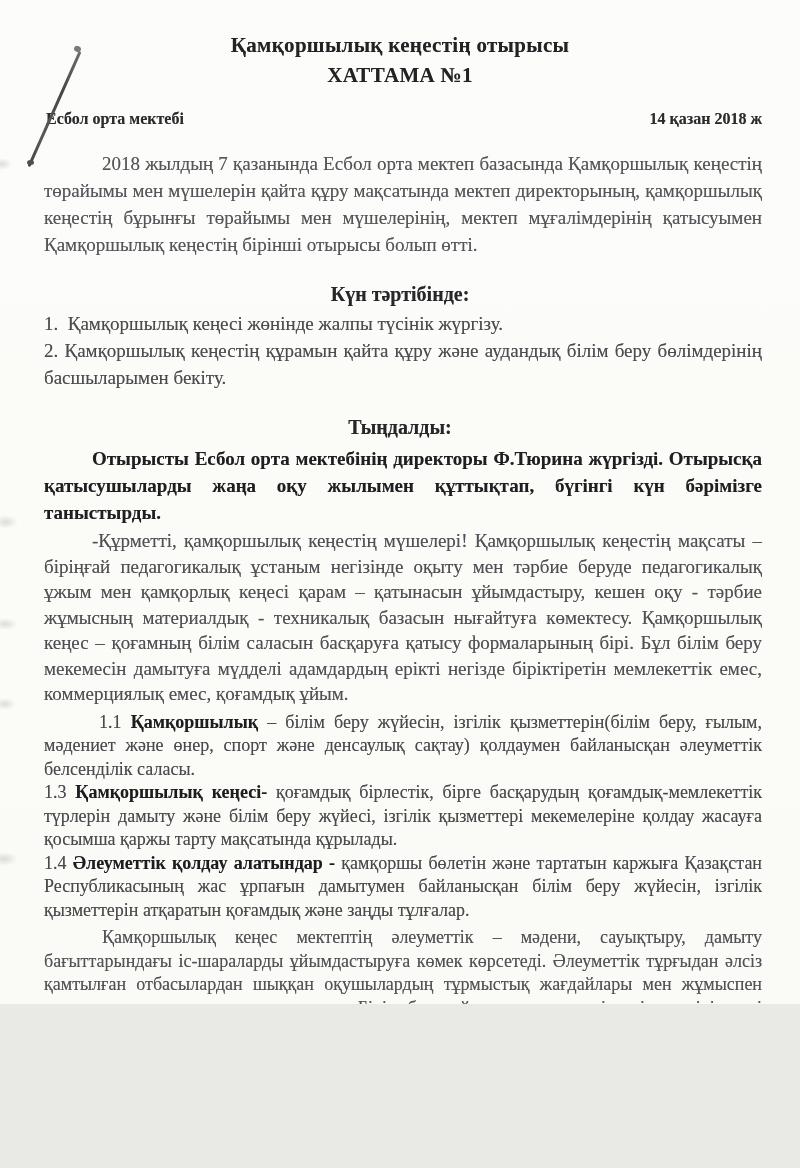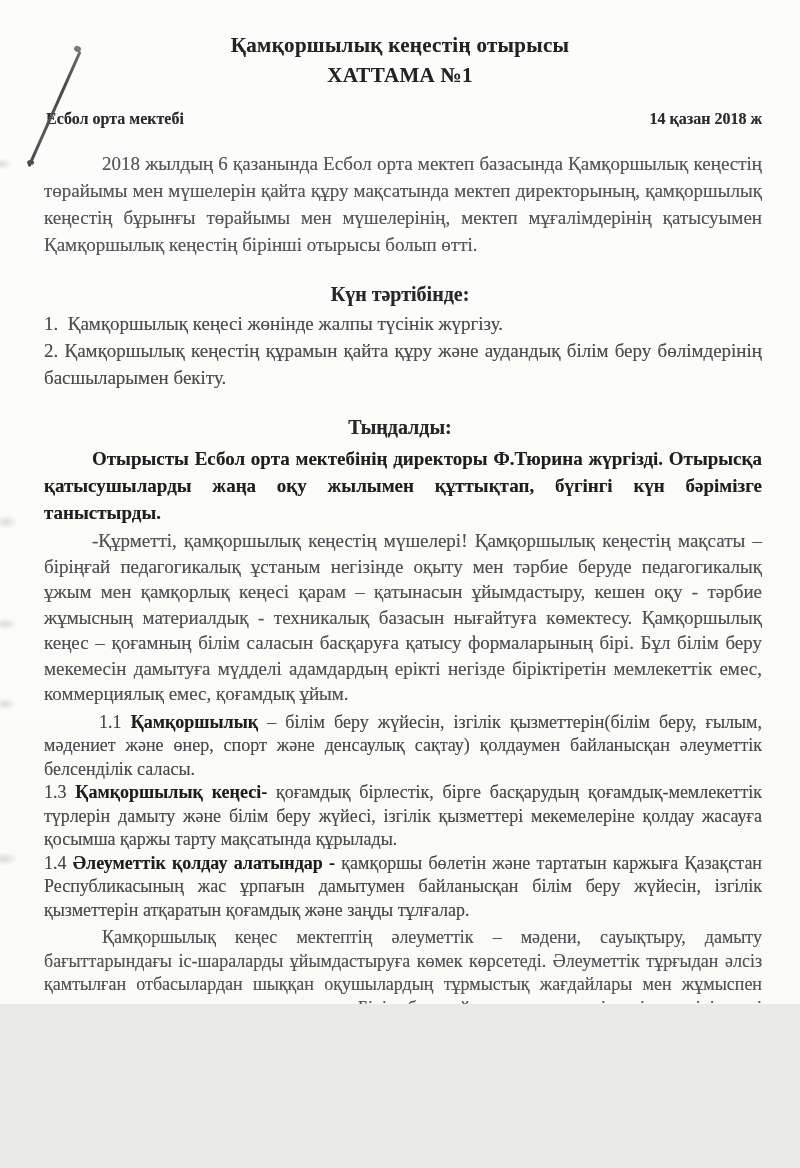--- a/index.html
+++ b/index.html
@@ -149,21 +149,21 @@
     <div class="title-block">
       <div class="title-line">Қамқоршылық кеңестің отырысы</div>
       <div class="title-line">ХАТТАМА №1</div>
     </div>
 
     <div class="meta-row">
       <span>Есбол орта мектебі</span>
       <span>14 қазан 2018 ж</span>
     </div>
 
-    <p class="body-text intro">2018 жылдың 6 қазанында Есбол орта мектеп базасында Қамқоршылық кеңестің төрайымы мен мүшелерін қайта құру мақсатында мектеп директорының, қамқоршылық кеңестің бұрынғы төрайымы мен мүшелерінің, мектеп мұғалімдерінің қатысуымен Қамқоршылық кеңестің бірінші отырысы болып өтті.</p>
+    <p class="body-text intro">2018 жылдың 7 қазанында Есбол орта мектеп базасында Қамқоршылық кеңестің төрайымы мен мүшелерін қайта құру мақсатында мектеп директорының, қамқоршылық кеңестің бұрынғы төрайымы мен мүшелерінің, мектеп мұғалімдерінің қатысуымен Қамқоршылық кеңестің бірінші отырысы болып өтті.</p>
 
     <div class="section-heading">Күн тәртібінде:</div>
 
     <div class="agenda-list">
       <p class="body-text agenda-item">1.&nbsp;&nbsp;Қамқоршылық кеңесі жөнінде жалпы түсінік жүргізу.</p>
       <p class="body-text agenda-item">2. Қамқоршылық кеңестің құрамын қайта құру және аудандық білім беру бөлімдерінің басшыларымен бекіту.</p>
     </div>
 
     <div class="section-heading">Тыңдалды:</div>
 

